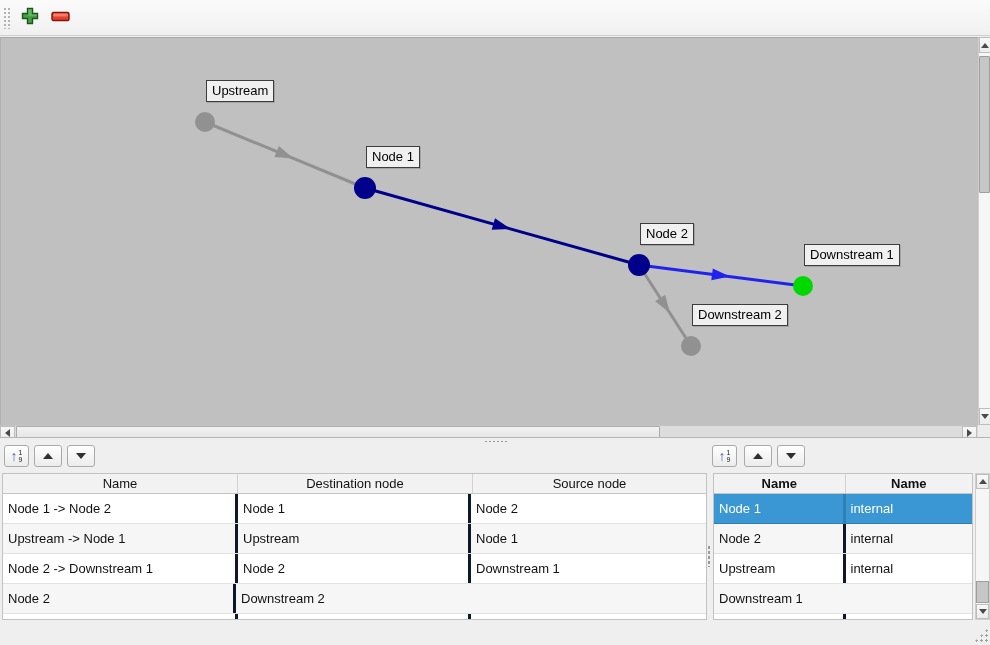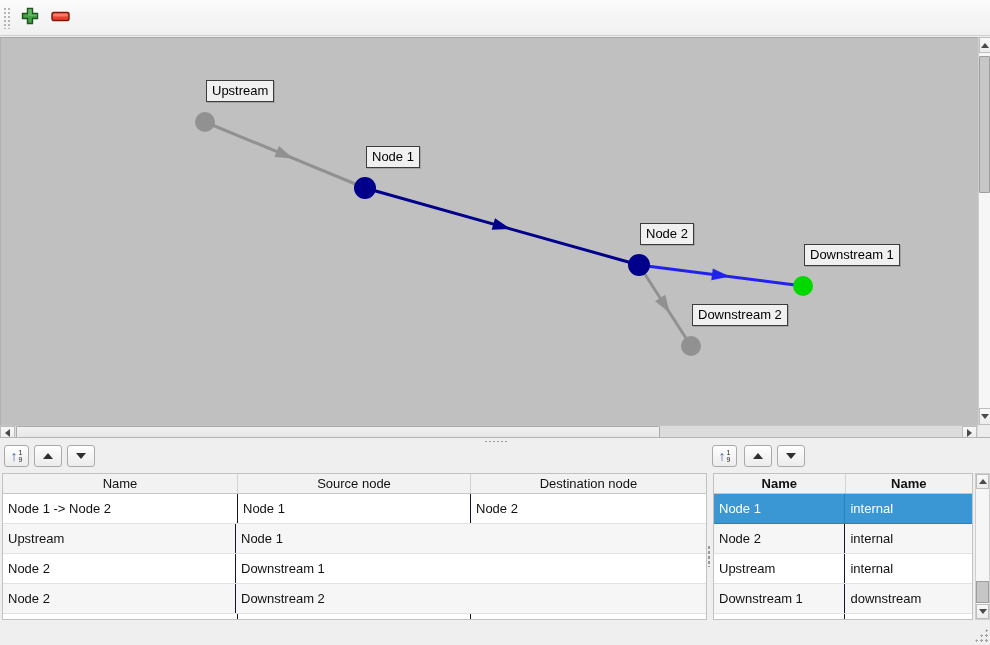--- a/index.html
+++ b/index.html
@@ -59,21 +59,21 @@
   .pbtn .tri.t-up   { border-left:5px solid transparent; border-right:5px solid transparent; border-bottom:6px solid #303030; }
   .pbtn .tri.t-down { border-left:5px solid transparent; border-right:5px solid transparent; border-top:6px solid #303030; }
 
   
   .dtable { position:absolute; top:473px; background:#fff; border:1px solid #c2c2c2; overflow:hidden; font-size:13px; color:#111; }
   .dtable .thead { display:flex; height:20px; background:#f2f2f2; border-bottom:1px solid #c6c6c6; }
   .dtable .th { display:flex; align-items:center; justify-content:center; border-right:1px solid #d2d2d2; height:100%; }
   .dtable .th:last-child { border-right:none; }
   .dtable .trow { display:flex; height:30px; border-bottom:1px solid #e2e2e2; background:#fff; }
   .dtable .trow.alt { background:#f6f6f6; }
-  .dtable .td { display:flex; align-items:center; padding:0 5px; border-right:1px solid #0f172a; height:100%; overflow:hidden; white-space:nowrap; }
+  .dtable .td { display:flex; align-items:center; padding:0 5px; border-right:3px solid #0f172a; height:100%; overflow:hidden; white-space:nowrap; }
   .dtable .td:last-child { border-right:none; }
   .links { left:2px; width:705px; height:147px; }
   .lc0 { width:235px; } .lc1 { width:233px; } .lc2 { width:235px; }
   .nodes { left:713px; width:260px; height:147px; }
   .nodes .th { font-weight:bold; }
   .rc0 { width:132px; } .rc1 { width:127px; }
   .trow.selected { background:#3a97d4 !important; color:#fff; border-bottom:1px solid #2f7fb4; }
   .trow.selected .td { border-right-color:#2f7fb4; }
 
   
@@ -183,33 +183,35 @@
   <div class="pbtn w28" style="left:744px;">
       <span class="tri t-up"></span>
     </div>
   <div class="pbtn w28" style="left:777px;">
       <span class="tri t-down"></span>
     </div>
 
   <div class="dtable links">
     <div class="thead">
       <div class="th lc0">Name</div>
+      <div class="th lc2">Destination node</div>
       <div class="th lc1">Source node</div>
-      <div class="th lc2">Destination node</div>
     </div>
     <div class="trow">
       <div class="td lc0">Node 1 -&gt; Node 2</div>
       <div class="td lc1">Node 1</div>
       <div class="td lc2">Node 2</div>
     </div>
     <div class="trow alt">
+      <div class="td lc0">Upstream -&gt; Node 1</div>
       <div class="td lc1">Upstream</div>
       <div class="td lc2">Node 1</div>
     </div>
     <div class="trow">
+      <div class="td lc0">Node 2 -&gt; Downstream 1</div>
       <div class="td lc1">Node 2</div>
       <div class="td lc2">Downstream 1</div>
     </div>
     <div class="trow alt">
       <div class="td lc1">Node 2</div>
       <div class="td lc2">Downstream 2</div>
     </div>
     <div class="trow">
       <div class="td lc0"></div>
         <div class="td lc1"></div>
@@ -231,21 +233,20 @@
     <div class="trow alt">
       <div class="td rc0">Node 2</div>
       <div class="td rc1">internal</div>
     </div>
     <div class="trow">
       <div class="td rc0">Upstream</div>
       <div class="td rc1">internal</div>
     </div>
     <div class="trow alt">
       <div class="td rc0">Downstream 1</div>
-      <div class="td rc1">downstream</div>
     </div>
     <div class="trow">
       <div class="td rc0"></div>
         <div class="td rc1"></div>
     </div>
   </div>
 
   <div class="tscroll">
     <div class="sb-btn up">
         <span class="tri t-up"></span>

